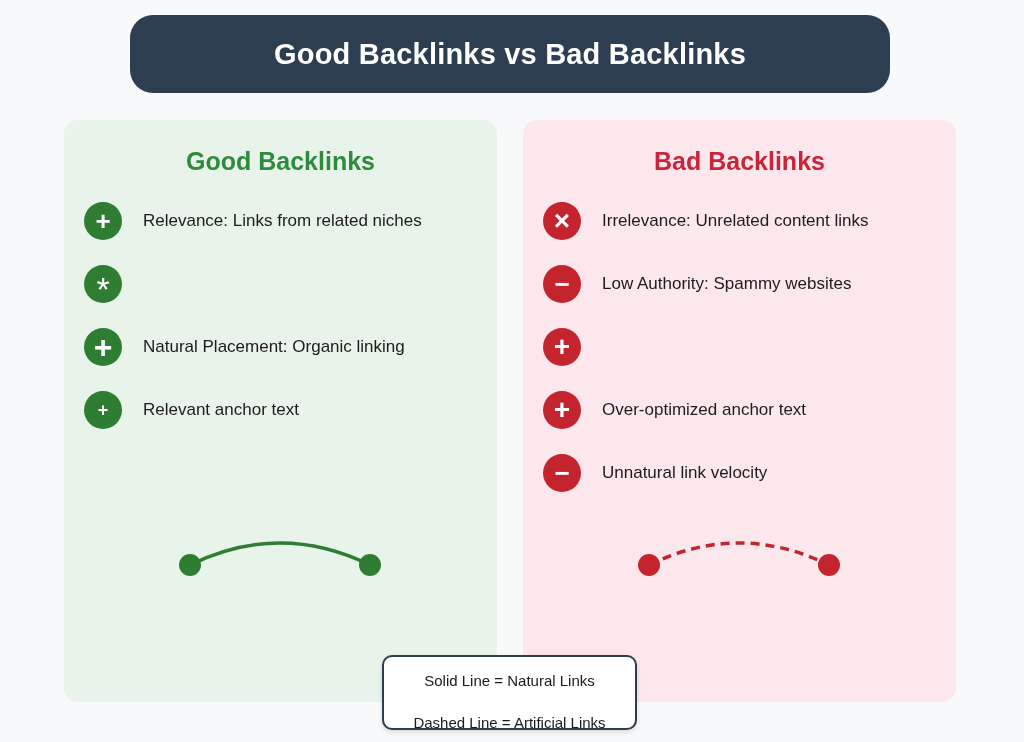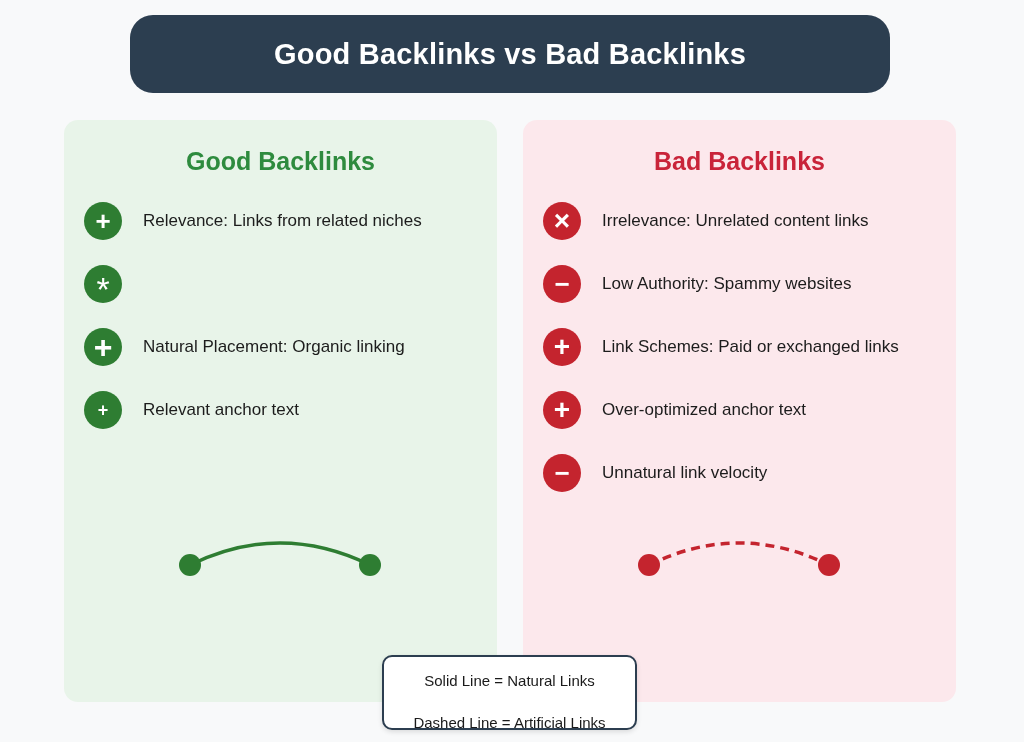--- a/index.html
+++ b/index.html
@@ -170,21 +170,20 @@
         <div class="item">
           <span class="icon-circle">
             <span class="glyph" style="font-size: 26px;">−</span>
           </span>
           <span class="item-label">Low Authority: Spammy websites</span>
         </div>
         <div class="item">
           <span class="icon-circle">
             <span class="glyph" style="font-size: 28px;">+</span>
           </span>
-          <span class="item-label">Link Schemes: Paid or exchanged links</span>
         </div>
         <div class="item">
           <span class="icon-circle">
             <span class="glyph" style="font-size: 28px;">+</span>
           </span>
           <span class="item-label">Over-optimized anchor text</span>
         </div>
         <div class="item">
           <span class="icon-circle">
             <span class="glyph" style="font-size: 26px;">−</span>

